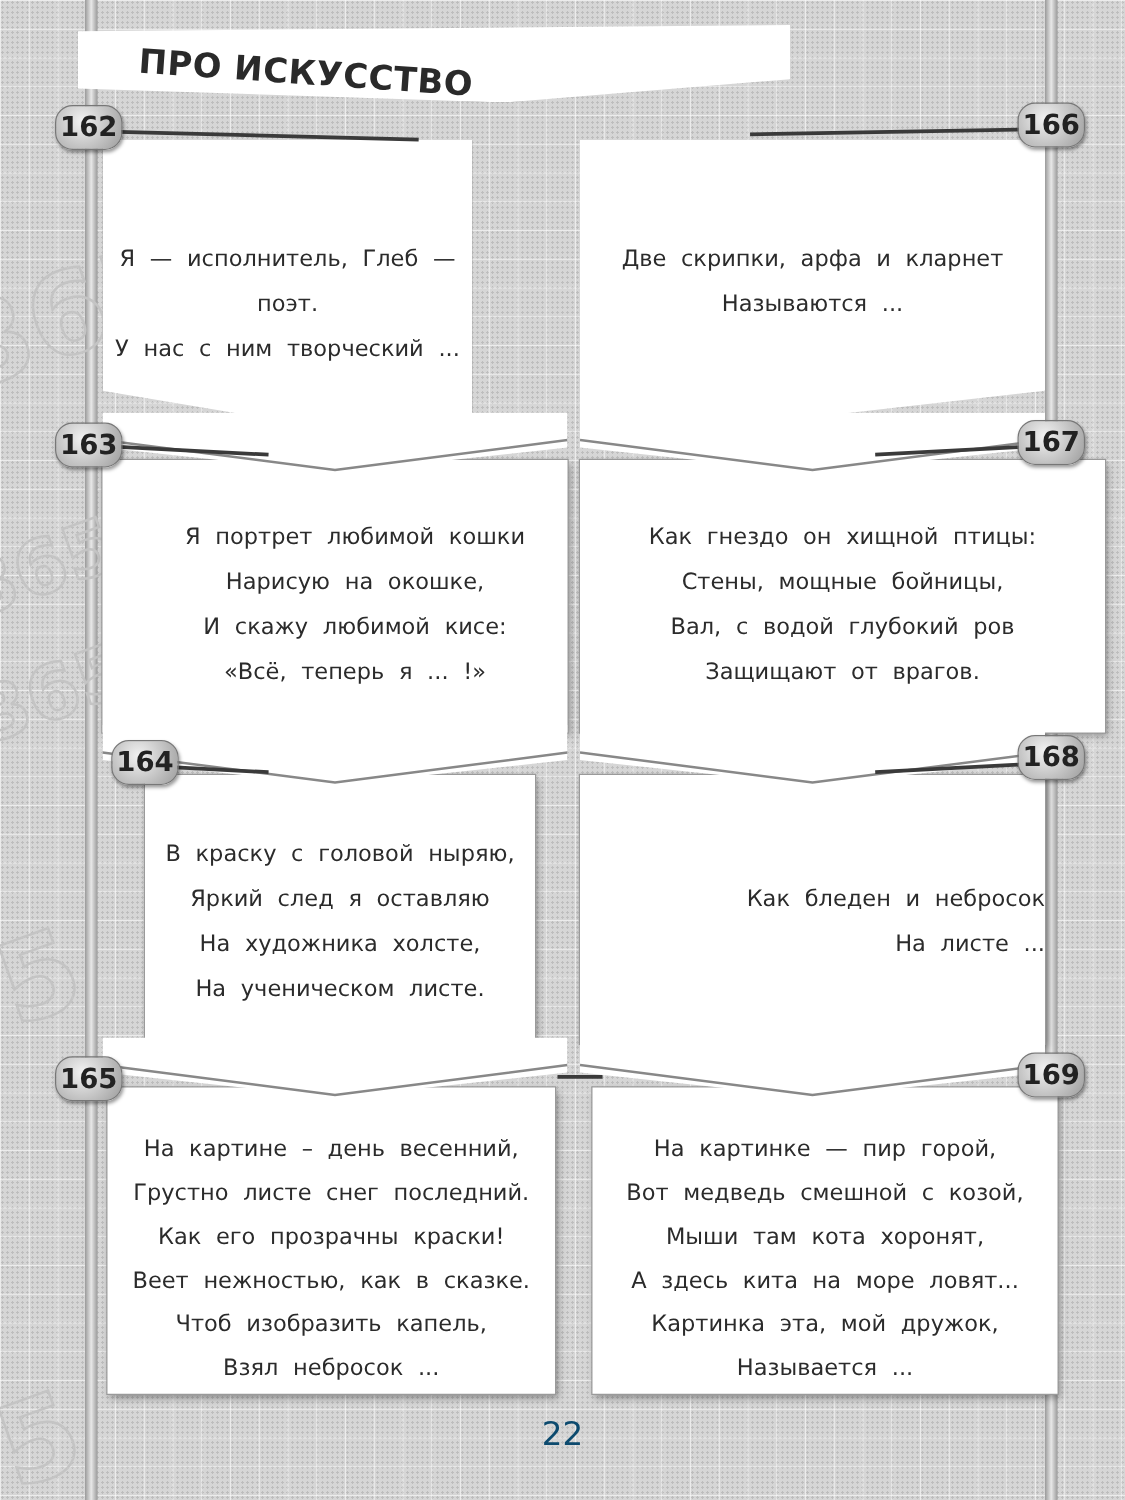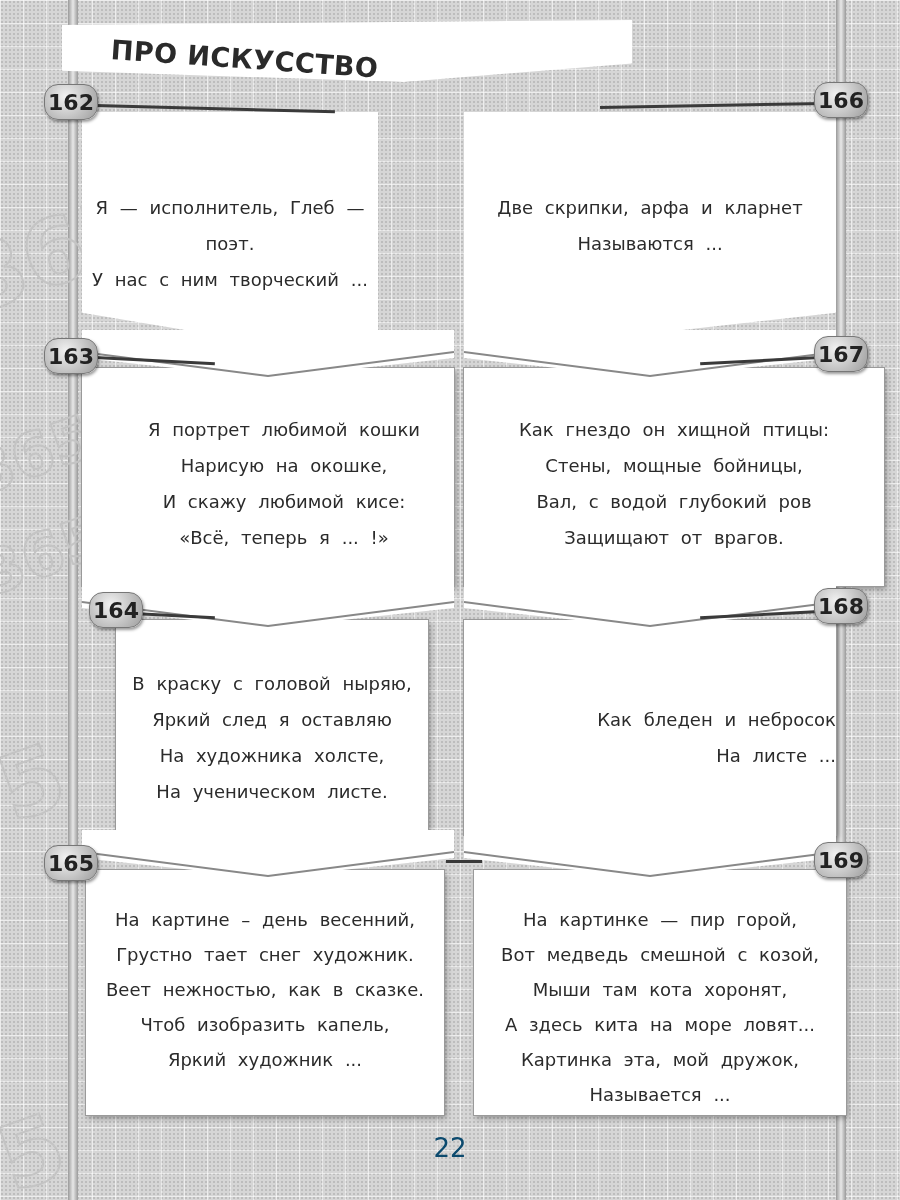--- a/index.html
+++ b/index.html
@@ -89,24 +89,25 @@
   <div class="card-text" style="top:46px;">
     <div>В краску с головой ныряю,</div>
     <div>Яркий след я оставляю</div>
     <div>На художника холсте,</div>
     <div>На ученическом листе.</div>
   </div>
 </div>
 <div class="card" style="left:86px; top:870px; width:358px; height:245px;">
   <div class="card-text" style="top:32px; line-height:35px;">
     <div>На картине – день весенний,</div>
-    <div>Грустно тает снег художник.</div>
+    <div>Грустно листе снег последний.</div>
+    <div>Как его прозрачны краски!</div>
     <div>Веет нежностью, как в сказке.</div>
     <div>Чтоб изобразить капель,</div>
-    <div>Яркий художник ...</div>
+    <div>Взял небросок ...</div>
   </div>
 </div>
 
 <div class="card" style="left:464px; top:112px; width:372px; height:228px; clip-path:polygon(0 0,100% 0,100% 88%,35% 100%,0 100%);">
   <div class="card-text" style="top:78px;">
     <div>Две скрипки, арфа и кларнет</div>
     <div>Называются ...</div>
   </div>
 </div>
 <div class="card" style="left:464px; top:368px; width:372px; height:218px;padding-left:48px;">

